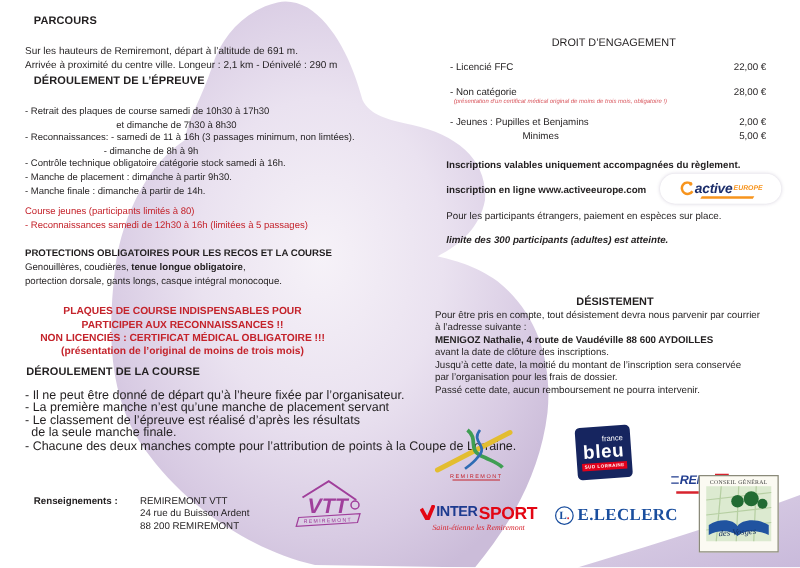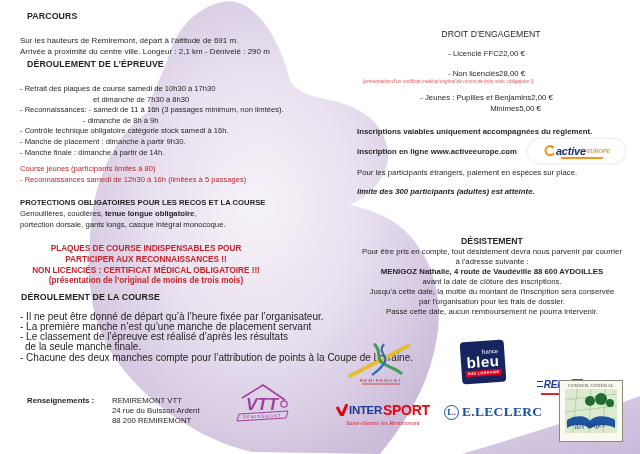--- a/index.html
+++ b/index.html
@@ -15,23 +15,23 @@
   .red{color:#c4232b}
   .h1{font-weight:bold;font-size:8.8px;letter-spacing:.1px;white-space:nowrap}
   .t8{font-size:8px;line-height:11.2px;white-space:nowrap}
   .t76{font-size:7.6px;line-height:10.6px;white-space:nowrap}
   .t76s{font-size:10px;line-height:10.15px;white-space:nowrap}
   .t78{font-size:7.8px;line-height:10.2px;white-space:nowrap}
   .warn{font-size:8.2px;line-height:10.8px;font-weight:bold;color:#c4232b}
   .ind73{padding-left:73px}
   .ind63{padding-left:63px}
   .ind5{padding-left:5px}
-  .feerow{display:flex;justify-content:center;font-size:7.8px;white-space:nowrap}
+  .feerow{display:flex;justify-content:space-between;font-size:7.8px;white-space:nowrap}
   .feenote{font-size:4.8px;font-style:italic;color:#d8555c;white-space:nowrap}
-  .desist{font-size:7.8px;line-height:10.1px;text-align:center;white-space:nowrap}
+  .desist{font-size:7.8px;line-height:10.1px;text-align:left;white-space:nowrap}
 
   
   .fb{width:44px;height:42px;background:#16255f;border-radius:4px;color:#fff;
       display:flex;flex-direction:column;align-items:center;justify-content:center;
       transform:rotate(-4deg)}
   .fb-top{font-size:6px;align-self:flex-end;margin-right:6px;line-height:6px}
   .fb-main{font-size:15px;font-weight:bold;line-height:13px;letter-spacing:.5px}
   .fb-sub{background:#e2001a;font-size:3.6px;font-weight:bold;padding:1px 2px;margin-top:2px;letter-spacing:.4px}
 
   .rc{width:76px;height:22px;background:#fff;display:flex;align-items:center;justify-content:center;gap:1px;position:relative}
@@ -156,21 +156,21 @@
     </svg>
   </div>
 
   <div class="abs fg ctr" style="left:355px;top:29px;width:272px;font-size:8.7px;font-weight:normal">DROIT D’ENGAGEMENT</div>
 
   <div class="abs fg feerow" style="left:360px;top:49px;width:253px">
     <span>- Licencié FFC</span>
     <span>22,00 €</span>
   </div>
   <div class="abs fg feerow" style="left:360px;top:69px;width:253px">
-    <span>- Non licenciés</span>
+    <span>- Non catégorie</span>
     <span>28,00 €</span>
   </div>
   <div class="abs fg feenote" style="left:363px;top:78.5px">(présentation d’un certificat médical original de moins de trois mois, obligatoire !)</div>
   <div class="abs fg feerow" style="left:360px;top:93px;width:253px">
     <span>- Jeunes : Pupilles et Benjamins</span>
     <span>2,00 €</span>
   </div>
   <div class="abs fg feerow" style="left:360px;top:103.5px;width:253px">
     <span style="padding-left:58px">Minimes</span>
     <span>5,00 €</span>

